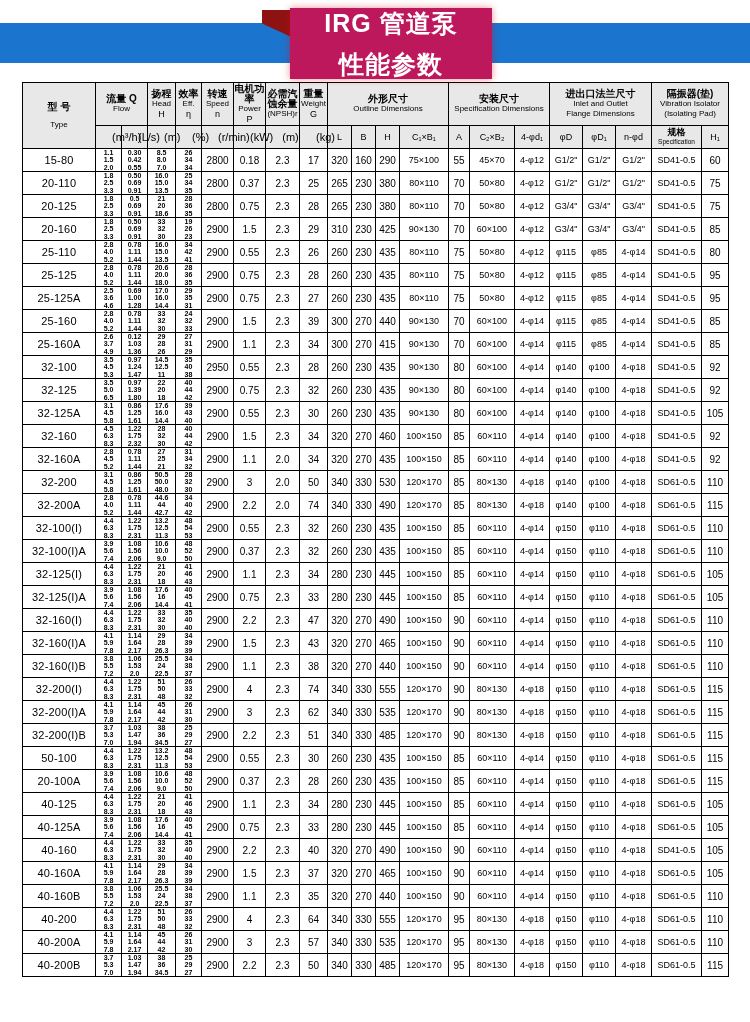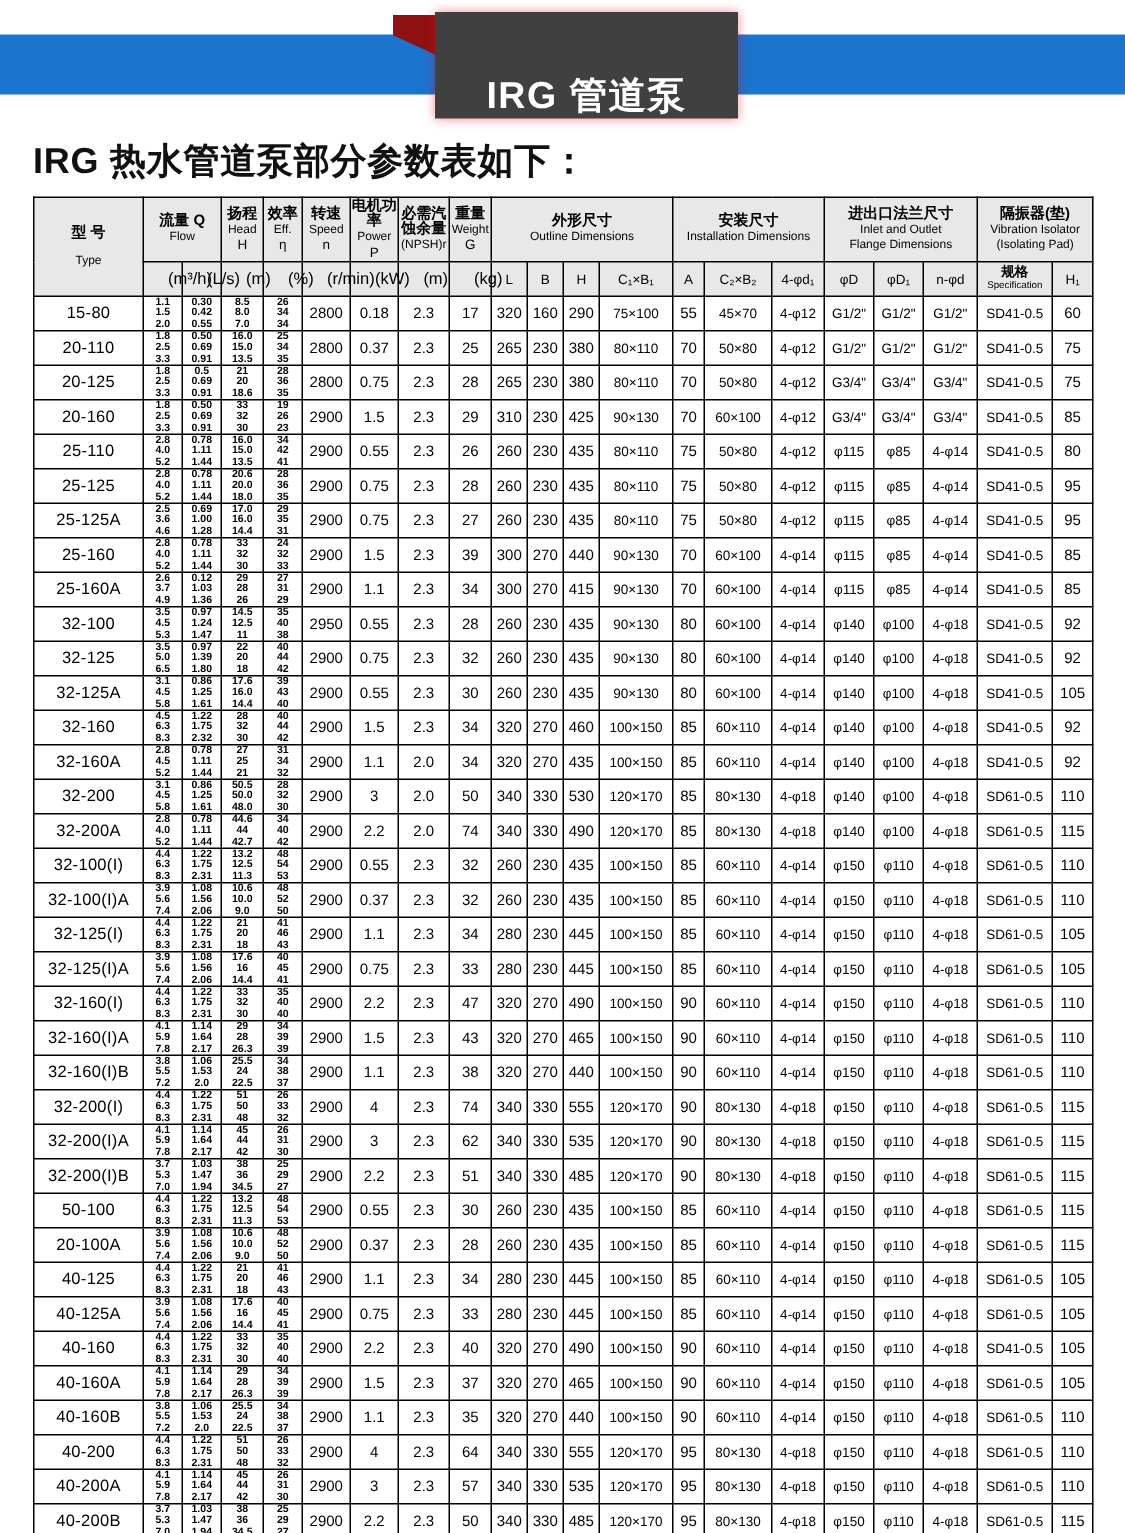--- a/index.html
+++ b/index.html
@@ -33,25 +33,25 @@
     position: absolute;
     left: 262px; top: 10px;
     width: 36px; height: 30px;
     background: #8e1212;
     clip-path: polygon(0 0, 100% 0, 100% 100%, 0 45%);
   }
   .ribbon {
     position: absolute;
     left: 290px; top: 8px;
     width: 202px; height: 71px;
-    background: #404040;
+    background: #be185d;
     display: flex;
     flex-direction: column;
     align-items: center;
-    justify-content: flex-end;
+    justify-content: space-between;
     box-shadow: 0 0 7px rgba(230,0,18,.45);
   }
   .ribbon-line {
     color: #ffffff;
     font-size: 25px;
     font-weight: bold;
     line-height: 30px;
     letter-spacing: 1px;
     white-space: nowrap;
   }
@@ -118,24 +118,24 @@
 </head>
 <body>
 
 <div id="page">
 
   <div class="banner-wrap">
     <div class="banner-stripe"></div>
     <div class="ribbon-tail"></div>
     <div class="ribbon">
       <div class="ribbon-line">IRG 管道泵</div>
+      <div class="ribbon-line">性能参数</div>
     </div>
   </div>
 
-  <div class="page-heading">IRG 热水管道泵部分参数表如下：</div>
 
   <div class="table-area">
     <table class="spec">
       <colgroup>
         <col style="width:73px">
           <col style="width:26px">
           <col style="width:26px">
         <col style="width:28px">
           <col style="width:26px">
           <col style="width:32px">
@@ -193,21 +193,21 @@
             <span class="hdr-cn">重量</span>
             <span class="hdr-en">Weight</span>
             <span class="hdr-sym">G</span>
           </th>
           <th colspan="4" rowspan="3">
             <span class="hdr-cn">外形尺寸</span>
             <span class="hdr-en">Outline Dimensions</span>
           </th>
           <th colspan="3" rowspan="3">
             <span class="hdr-cn">安装尺寸</span>
-            <span class="hdr-en">Installation Dimensions</span>
+            <span class="hdr-en">Specification Dimensions</span>
           </th>
           <th colspan="3" rowspan="3">
             <span class="hdr-cn">进出口法兰尺寸</span>
             <span class="hdr-en">Inlet and Outlet</span>
             <span class="hdr-en">Flange Dimensions</span>
           </th>
           <th colspan="2" rowspan="3">
             <span class="hdr-cn">隔振器(垫)</span>
             <span class="hdr-en">Vibration Isolator</span>
             <span class="hdr-en">(Isolating Pad)</span>

